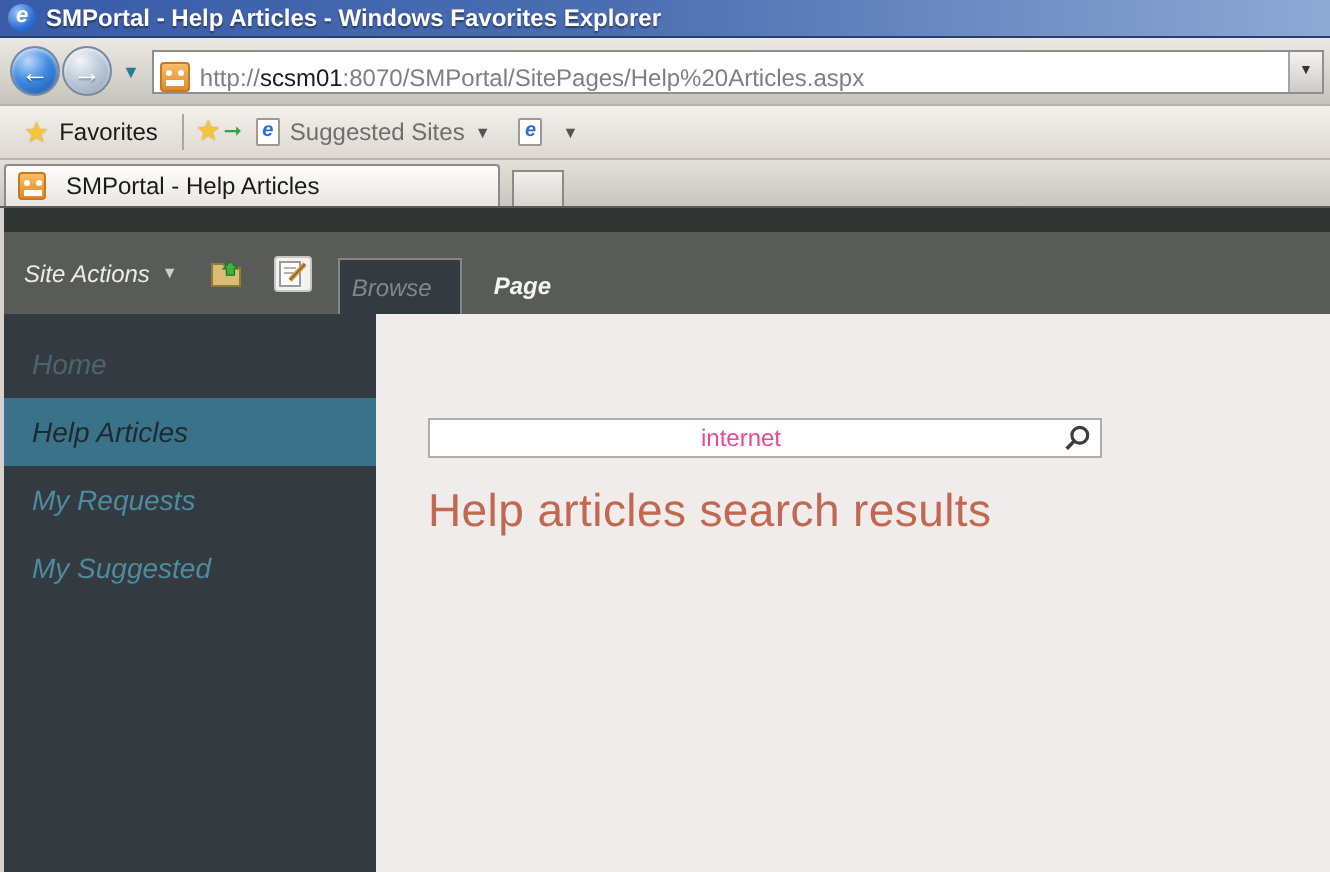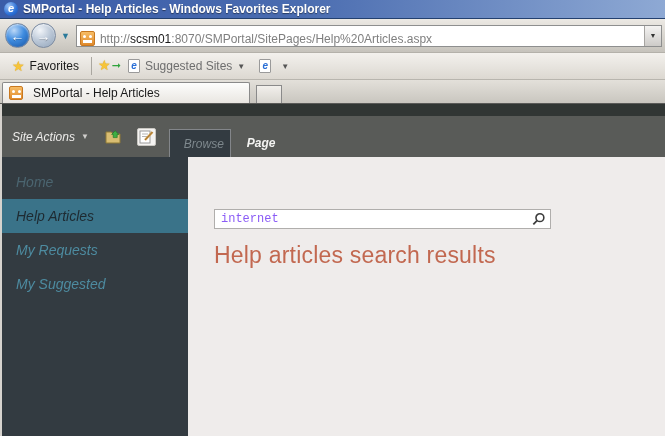--- a/index.html
+++ b/index.html
@@ -75,39 +75,39 @@
   
   .darkstrip { height:12px; background:var(--ribbon-dark-strip,#313634); border-left:2px solid #d6d3ce; }
   .ribbon { height:41px; background:var(--ribbon-band,#595b58); display:flex; align-items:center;
     border-left:2px solid #d6d3ce; position:relative;font-style:italic; }
   .site-actions { display:flex; align-items:center; color:#eceainclude; color:#ecebe9; font-size:12px;
     margin-left:10px; cursor:pointer; }
   .site-actions .caret { font-size:8px; margin-left:6px; color:#cfcecb; }
   .ribbon-icon { width:20px; height:18px; display:flex; align-items:center; justify-content:center; cursor:pointer; }
   .folder-icon { margin-left:16px; }
   .edit-icon { margin-left:12px; background:#f4f3f1; border:1px solid #c9c7c2; border-radius:2px; width:19px; height:18px; }
-  .ribbon-tab { height:28px; align-self:flex-end; display:flex; align-items:center; justify-content:flex-start;
+  .ribbon-tab { height:28px; align-self:flex-end; display:flex; align-items:center; justify-content:flex-end;
     font-size:12px; padding:0 14px; cursor:pointer; }
   .ribbon-tab.browse { margin-left:13px; width:62px; background:var(--sidebar-bg,#333b41);
     border:1px solid #83868a; border-bottom:none; color:var(--browse-tab-text,#7e888d); }
   .ribbon-tab.page { color:#f4f4f2; font-weight:bold; margin-left:2px; }
 
   
   .bodyrow { display:flex; height:279px; border-left:2px solid #d6d3ce; background:var(--content-bg,#efeceb); }
   .sidebar { width:186px; flex:0 0 auto; background:var(--sidebar-bg,#333b41); padding-top:8px;font-style:italic; }
   .side-item { height:34px; line-height:34px; padding-left:14px; font-size:14px; cursor:pointer; white-space:nowrap; }
   .side-item.home { color:var(--sidebar-item-home,#4b6570); }
   .side-item.teal { color:var(--sidebar-item-teal,#4d8ba0); }
   .side-item.selected { background:var(--sidebar-selected-bg,#3a7389); color:var(--sidebar-selected-text,#1e2a31); }
 
   .main { flex:1; padding-left:26px; padding-top:52px; }
   .searchbox { width:337px; height:20px; background:#fff; border:1px solid #b0aeac;
     display:flex; align-items:center; }
-  .searchbox input { flex:1; border:none; outline:none; font-size:12px; color:#8b5cf6;
-    padding:0 6px; height:16px; background:transparent; font-family:Liberation Mono, monospace; }
+  .searchbox input { flex:1; border:none; outline:none; font-size:12px; color:#ec4899;
+    padding:0 6px; height:16px; background:transparent; font-family:Liberation Sans, sans-serif;text-align:center; }
   .search-btn { width:24px; height:18px; border:none; background:transparent; cursor:pointer;
     display:flex; align-items:center; justify-content:center; }
   .page-heading { margin-top:13px; font-size:23px; font-weight:300;
     color:var(--heading-color,#c26850); letter-spacing:.2px; }
 </style>
 </head>
 <body>
 
 <div class="window">
 

